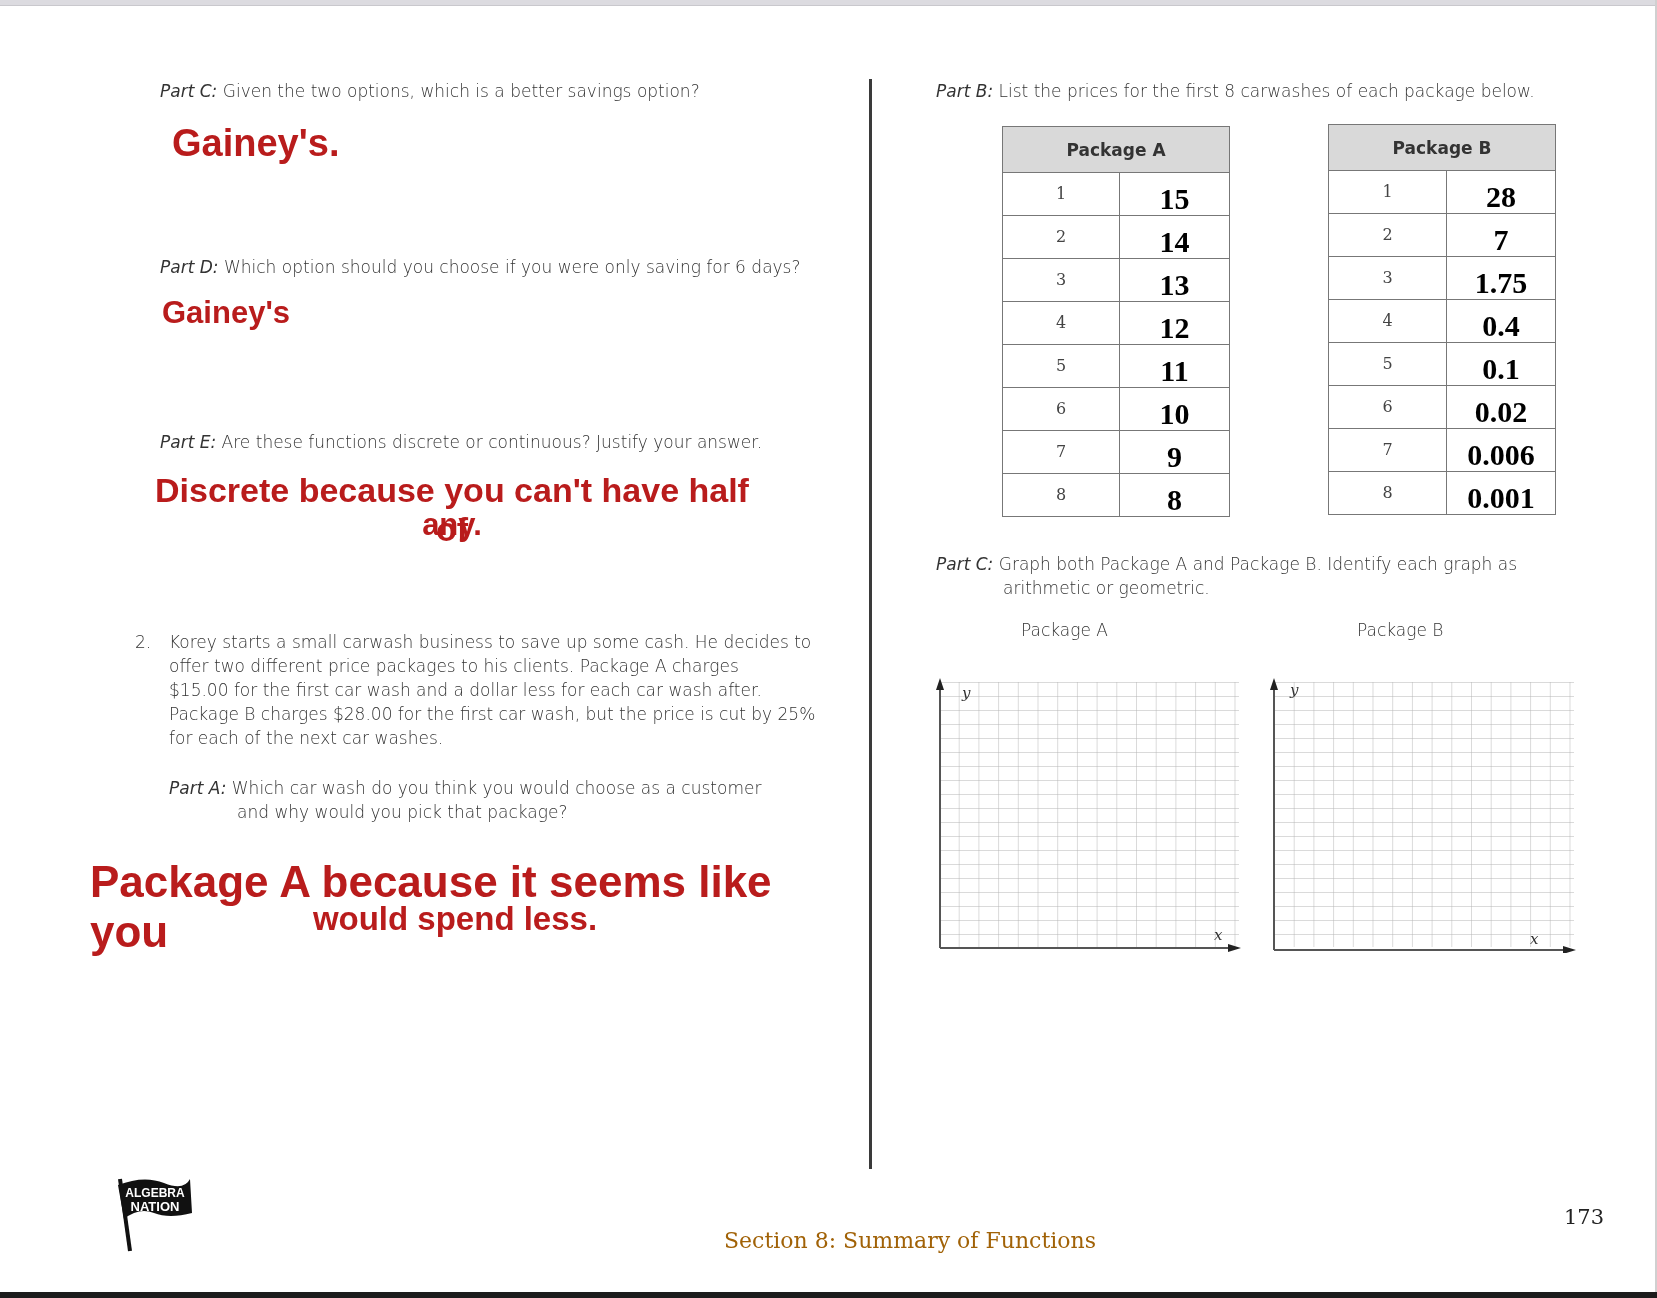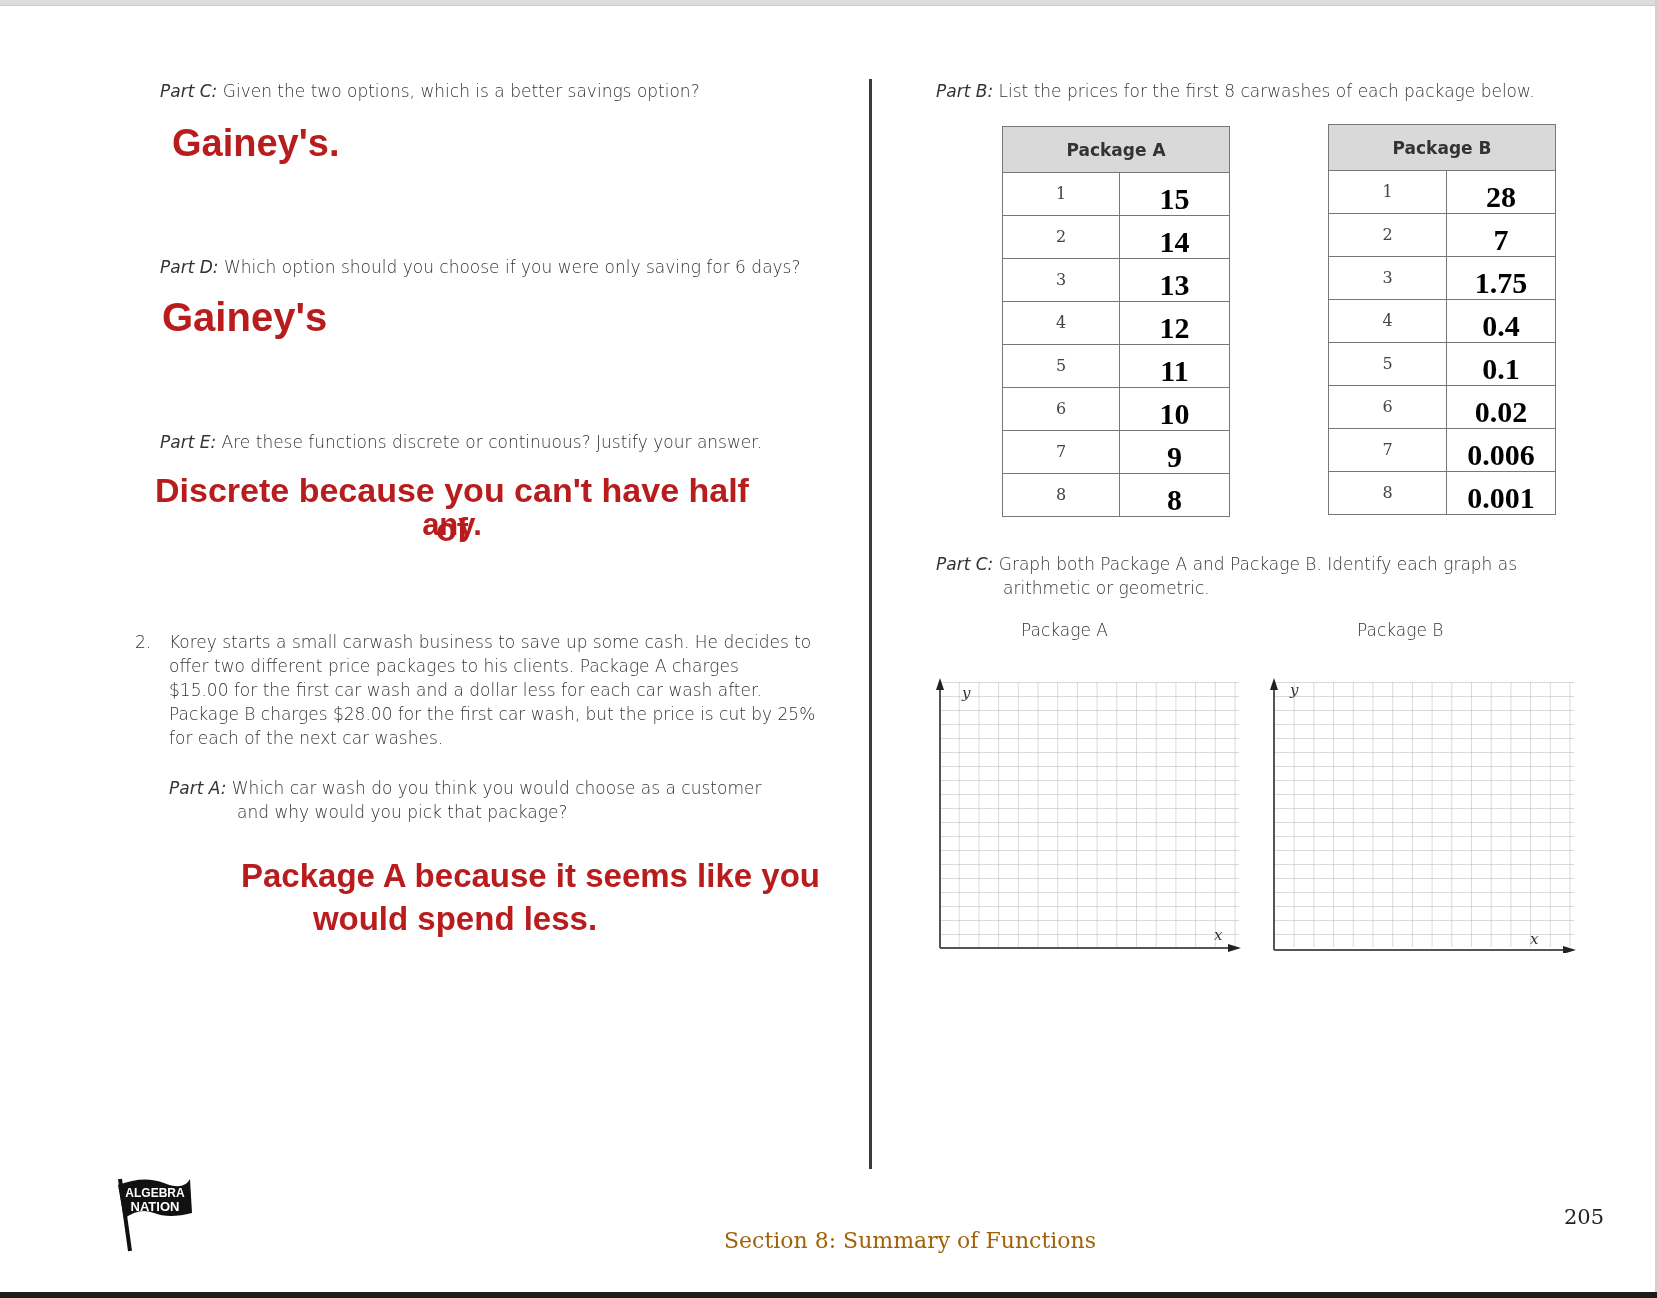--- a/index.html
+++ b/index.html
@@ -39,40 +39,40 @@
 <div class="divider"></div>
 
 <div class="q" style="left:160px; top:79px;">
   <em>Part C:</em><span> Given the two options, which is a better savings option?</span>
 </div>
 <div class="ans" style="left:172px; top:122px; font-size:38px;">Gainey's.</div>
 
 <div class="q" style="left:160px; top:255px;">
   <em>Part D:</em><span> Which option should you choose if you were only saving for 6 days?</span>
 </div>
-<div class="ans" style="left:162px; top:295px; font-size:40px;">Gainey's</div>
+<div class="ans" style="left:162px; top:295px; font-size:31px;">Gainey's</div>
 
 <div class="q" style="left:160px; top:430px;">
   <em>Part E:</em><span> Are these functions discrete or continuous? Justify your answer.</span>
 </div>
 <div class="ans" style="left:152px; top:471px; font-size:34px; width:600px; text-align:center;">Discrete because you can't have half of</div>
 <div class="ans" style="left:152px; top:507px; font-size:31px; width:600px; text-align:center;">any.</div>
 
 <div class="q" style="left:135px; top:630px;">2.</div>
 <div class="q" style="left:169px; top:630px;">Korey starts a small carwash business to save up some cash. He decides to</div>
 <div class="q" style="left:169px; top:654px;">offer two different price packages to his clients.  Package A charges</div>
 <div class="q" style="left:169px; top:678px;">$15.00 for the first car wash and a dollar less for each car wash after.</div>
 <div class="q" style="left:169px; top:702px;">Package B charges $28.00 for the first car wash, but the price is cut by 25%</div>
 <div class="q" style="left:169px; top:726px;">for each of the next car washes.</div>
 
 <div class="q" style="left:169px; top:776px;">
   <em>Part A:</em><span> Which car wash do you think you would choose as a customer</span>
 </div>
 <div class="q" style="left:237px; top:800px;">and why would you pick that package?</div>
-<div class="ans" style="left:90px; top:857px; font-size:33px; width:730px; text-align:right;">Package A because it seems like you</div>
+<div class="ans" style="left:90px; top:857px; font-size:44px; width:730px; text-align:left;">Package A because it seems like you</div>
 <div class="ans" style="left:90px; top:900px; font-size:33px; width:730px; text-align:center;">would spend less.</div>
 
 <div class="q" style="left:936px; top:79px;">
   <em>Part B:</em><span> List the prices for the first 8 carwashes of each package below.</span>
 </div>
 
 <table class="pkg" style="left:1002px; top:126px; width:228px;">
   <thead>
       <tr>
         <th colspan="2">Package A</th>
@@ -194,13 +194,13 @@
 <div class="axislabel" style="left:1290px; top:681px;">y</div>
 <div class="axislabel" style="left:1530px; top:930px;">x</div>
 
 <svg class="logo" viewBox="0 0 80 80" width="80" height="80">
   <line x1="6" y1="4" x2="16" y2="76" stroke="#111" stroke-width="4"></line>
   <path d="M4 10 Q 30 0, 50 8 T 76 4 L 78 38 Q 55 44, 40 38 T 10 44 Z" fill="#111"></path>
   <text x="41" y="22" text-anchor="middle" fill="#fff" font-family="Liberation Sans, sans-serif" font-weight="bold" font-size="12">ALGEBRA</text>
   <text x="41" y="36" text-anchor="middle" fill="#fff" font-family="Liberation Sans, sans-serif" font-weight="bold" font-size="13">NATION</text>
 </svg>
 <div class="footer-title">Section 8: Summary of Functions</div>
-<div class="page-num">205</div>
+<div class="page-num">173</div>
 
 </body></html>

